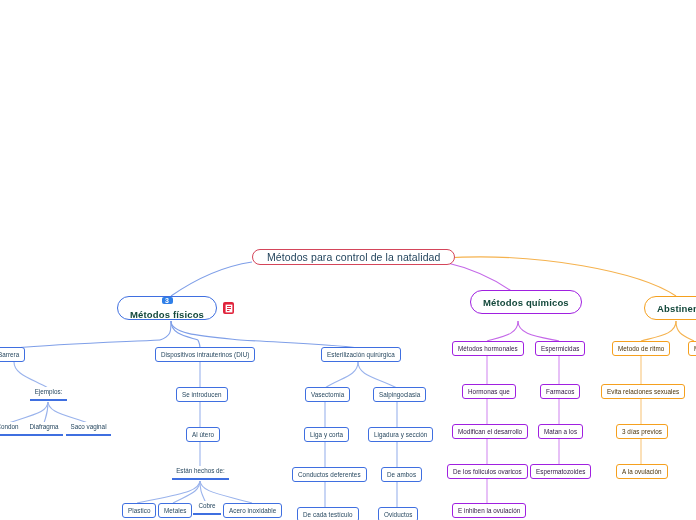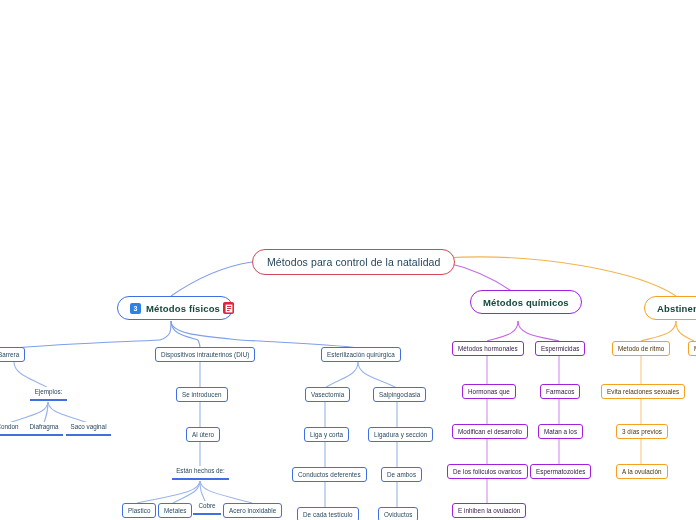--- a/index.html
+++ b/index.html
@@ -34,21 +34,21 @@
     align-items: center;
     justify-content: center;
     white-space: nowrap;
     background: #ffffff;
   }
 
   
   .root {
     border: 1.6px solid #d4455a;
     border-radius: 22px;
-    height: 26px;
+    height: 16px;
     padding: 0 14px;
     font-size: 10.5px;
     color: #1d3f58;
     letter-spacing: .1px;
   }
 
   
   .branch {
     border-radius: 16px;
     height: 24px;
@@ -178,21 +178,21 @@
       <path d="M641,355 L641,384" stroke="#f8c67e"></path>
       <path d="M641,398 L641,424" stroke="#f8c67e"></path>
       <path d="M641,438 L641,464" stroke="#f8c67e"></path>
     </g>
   </svg>
 
   <div class="node root" style="left:252px; top:249px;">
     <span>Métodos para control de la natalidad</span>
   </div>
 
-  <div class="node branch b-blue" style="left:117px; top:296px;">
+  <div class="node branch b-blue" style="left:117px; top:296px;flex-direction:column;">
     <span class="badge-num">3</span>
     <span>Métodos físicos</span>
   </div>
   <span class="badge-attach" style="left:223px; top:302px;">
     <svg width="8" height="9" viewBox="0 0 8 9">
       <rect x="0.6" y="0.6" width="6.8" height="7.8" fill="#ffffff"></rect>
       <rect x="2" y="2" width="4" height="1" fill="#e0243c"></rect>
       <rect x="2" y="4" width="4" height="1" fill="#e0243c"></rect>
       <rect x="2" y="6" width="2.5" height="1" fill="#e0243c"></rect>
     </svg>

